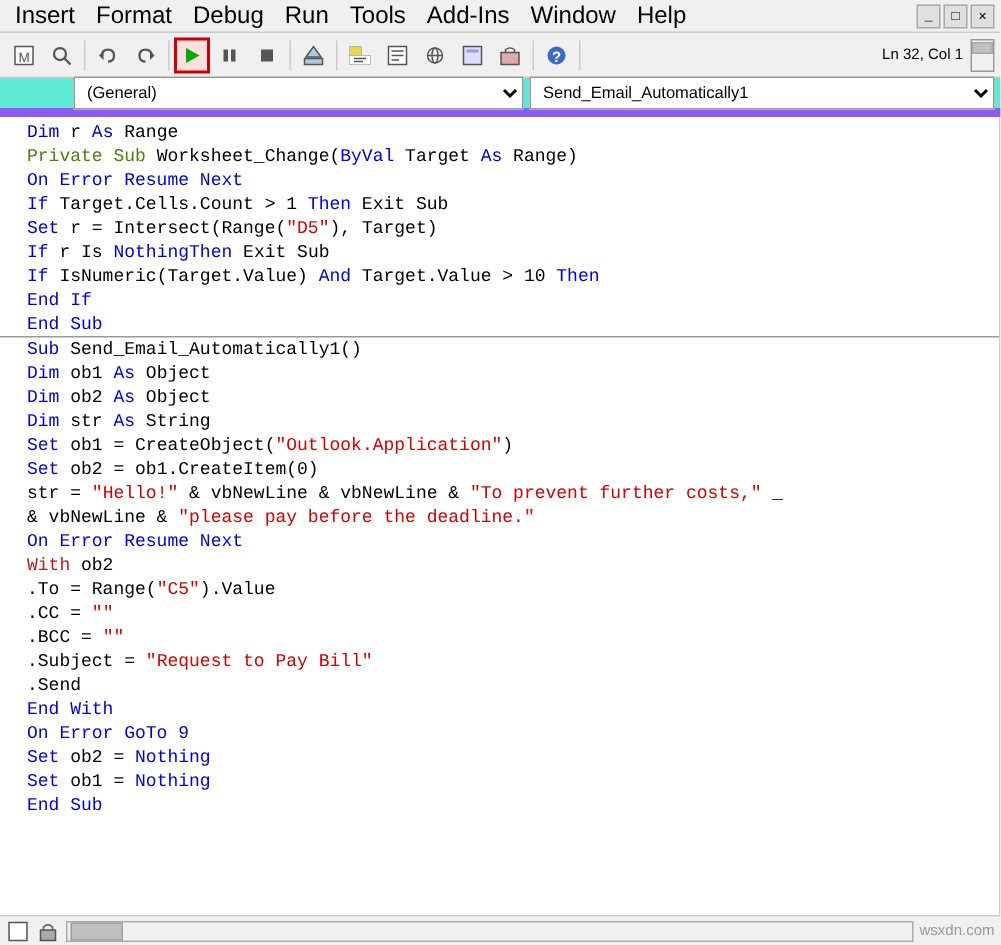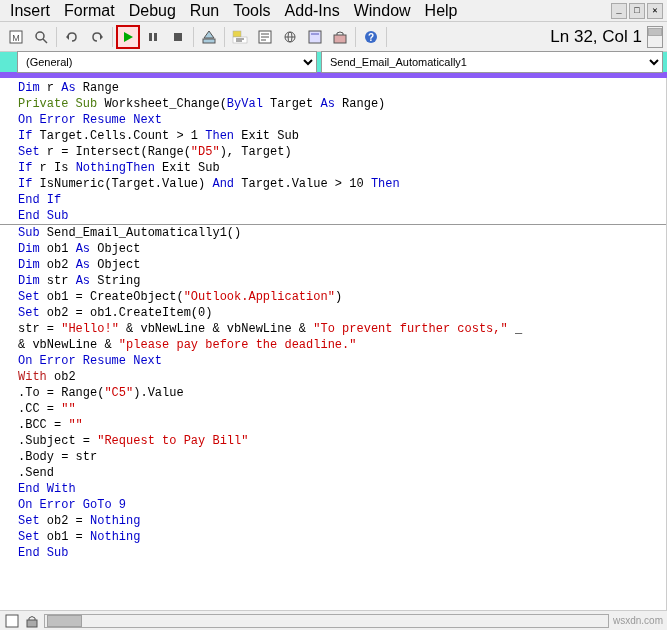--- a/index.html
+++ b/index.html
@@ -52,21 +52,21 @@
       font-size: 10px;
     }
     .toolbar-separator {
       width: 1px;
       height: 20px;
       background: #ccc;
       margin: 0 2px;
     }
     .toolbar-info {
       font-family: 'Segoe UI', Arial, sans-serif;
-      font-size: 17px;
+      font-size: 10px;
       margin-left: auto;
       padding-right: 4px;
     }
 
     
     .dropdowns-row {
       display: flex;
       align-items: center;
       height: 26px;
       border-bottom: 6px solid #8b5cf6;
@@ -78,21 +78,21 @@
     .dropdown-select {
       height: 22px;
       font-family: 'Segoe UI', Arial, sans-serif;
       font-size: 11px;
       border: 1px solid #999;
       background: #fff;
       padding: 0 4px;
       cursor: pointer;
     }
     .dropdown-left { width: 300px; }
-    .dropdown-right { width: 342px; }
+    .dropdown-right { width: 310px; }
 
     
     .code-container {
       display: flex;
       flex-direction: column;
       height: calc(630px - 22px - 30px - 26px - 20px);
       position: relative;
     }
     .code-area {
       flex: 1;
@@ -331,21 +331,20 @@
       <div class="code-line"><span style="color:#0000cc">Set</span> ob1 = CreateObject(<span style="color:#cc0000">"Outlook.Application"</span>)</div>
       <div class="code-line"><span style="color:#0000cc">Set</span> ob2 = ob1.CreateItem(0)</div>
       <div class="code-line">str = <span style="color:#cc0000">"Hello!"</span> &amp; vbNewLine &amp; vbNewLine &amp; <span style="color:#cc0000">"To prevent further costs,"</span> _</div>
       <div class="code-line">&amp; vbNewLine &amp; <span style="color:#cc0000">"please pay before the deadline."</span></div>
       <div class="code-line"><span style="color:#0000cc">On Error Resume Next</span></div>
       <div class="code-line"><span style="color:#b91c1c">With</span> ob2</div>
       <div class="code-line">.To = Range(<span style="color:#cc0000">"C5"</span>).Value</div>
       <div class="code-line">.CC = <span style="color:#cc0000">""</span></div>
       <div class="code-line">.BCC = <span style="color:#cc0000">""</span></div>
       <div class="code-line">.Subject = <span style="color:#cc0000">"Request to Pay Bill"</span></div>
-      <div class="code-line">.Body = str</div>
       <div class="code-line">.Send</div>
       <div class="code-line"><span style="color:#0000cc">End With</span></div>
       <div class="code-line"><span style="color:#0000cc">On Error GoTo 9</span></div>
       <div class="code-line"><span style="color:#0000cc">Set</span> ob2 = <span style="color:#0000cc">Nothing</span></div>
       <div class="code-line"><span style="color:#0000cc">Set</span> ob1 = <span style="color:#0000cc">Nothing</span></div>
       <div class="code-line"><span style="color:#0000cc">End Sub</span></div>
     </div>
 </div>
 
 <div class="status-bar">

